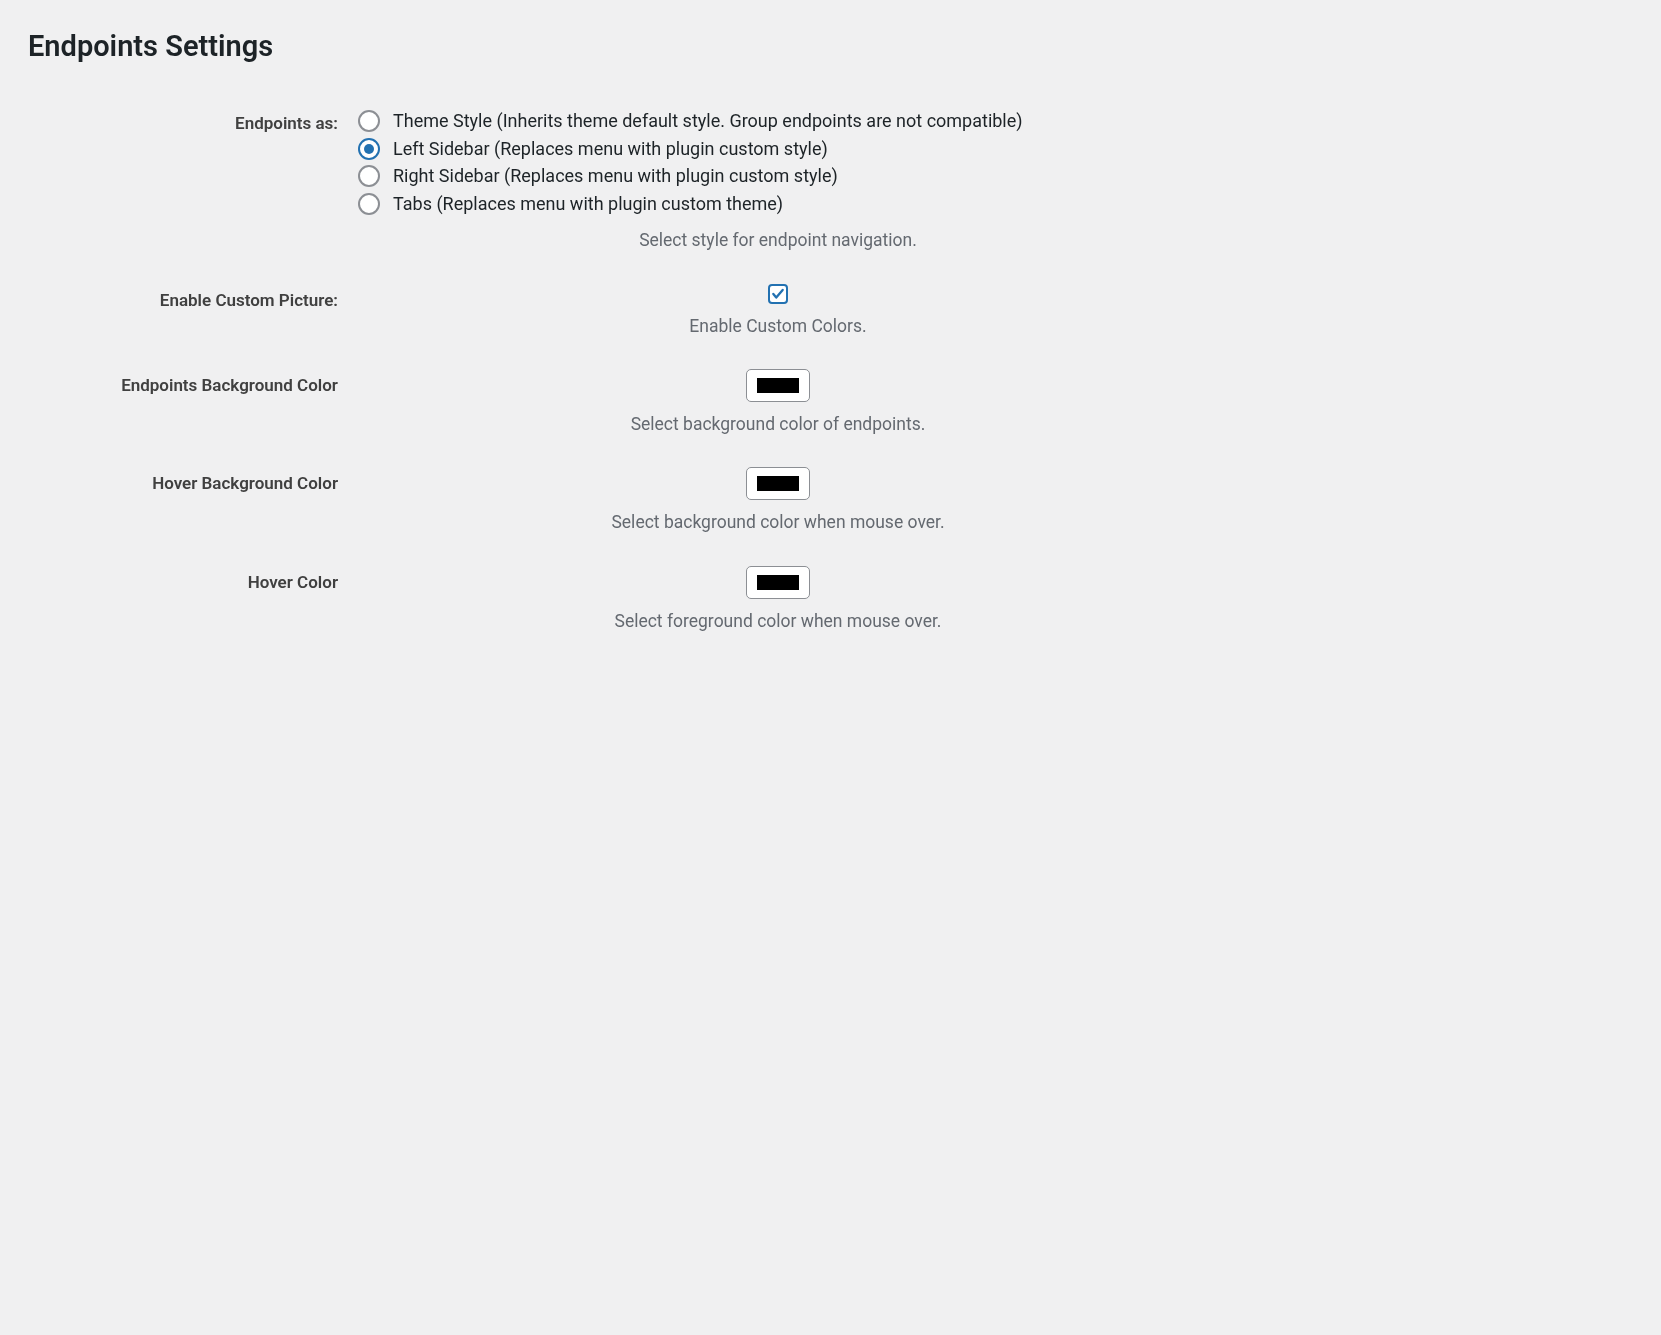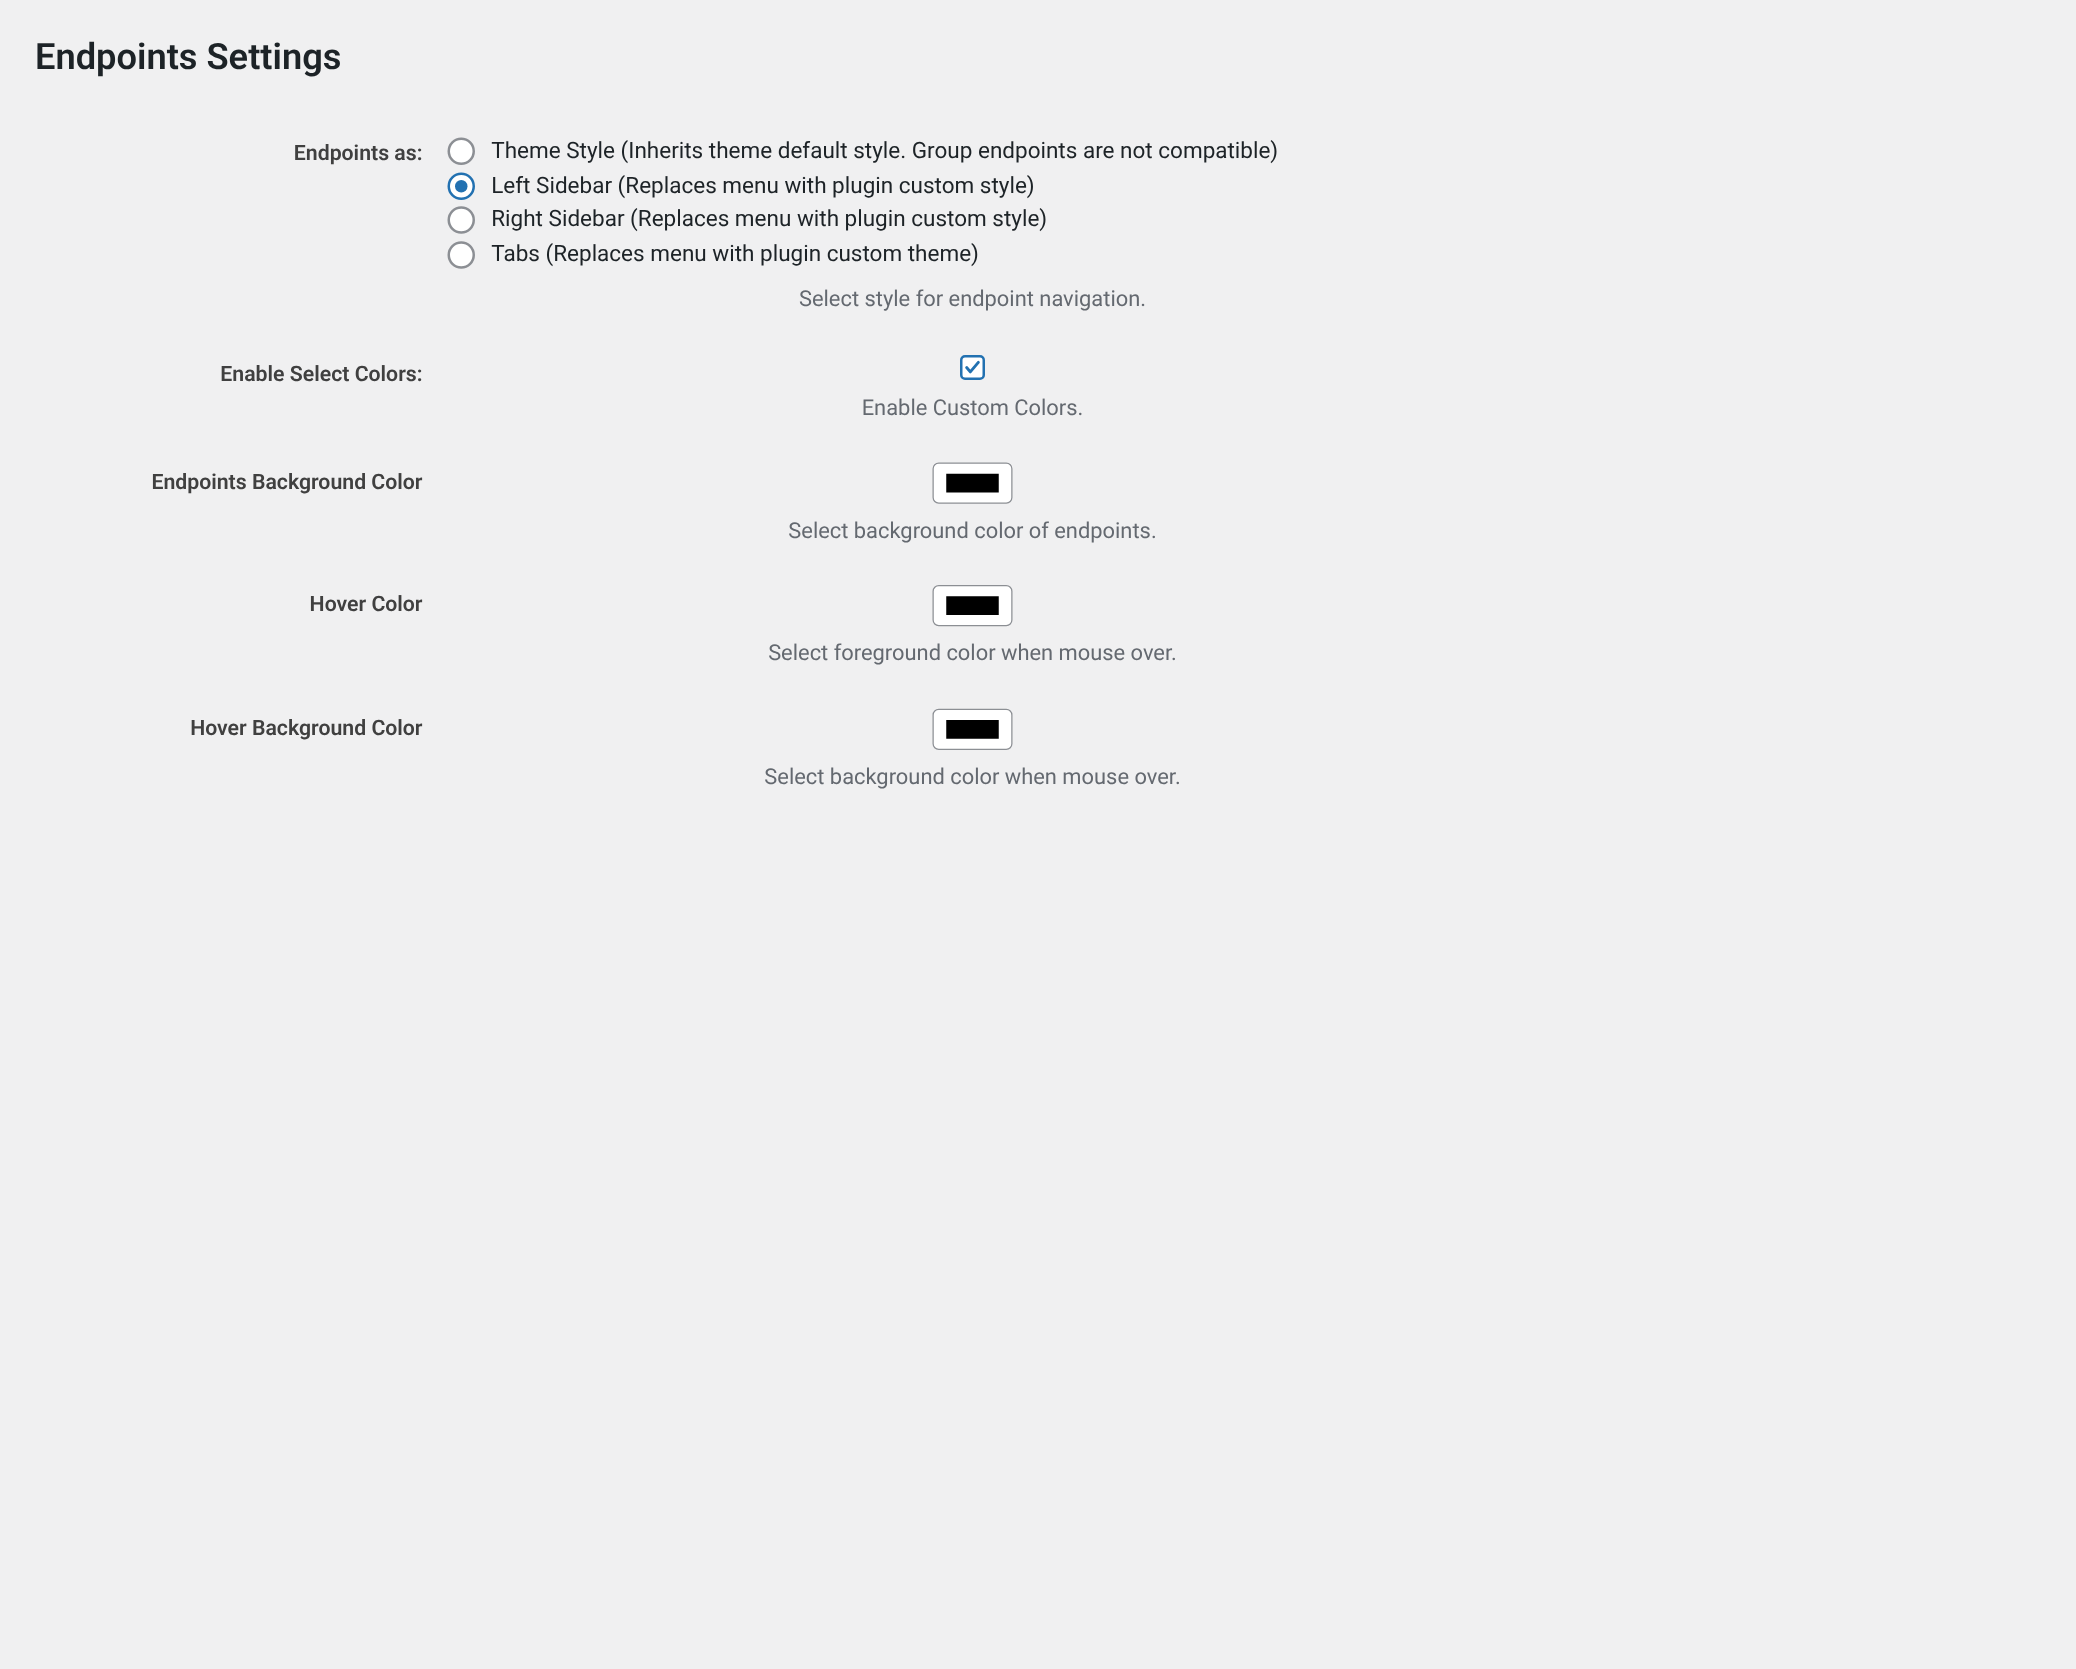--- a/index.html
+++ b/index.html
@@ -184,21 +184,21 @@
           <span class="radio">
                 <span class="dot"></span>
               </span>
           <span>Tabs (Replaces menu with plugin custom theme)</span>
         </div>
         <p class="description">Select style for endpoint navigation.</p>
       </td>
     </tr>
 
     <tr>
-      <th>Enable Select Colors:</th>
+      <th>Enable Custom Picture:</th>
       <td>
         <span class="checkbox">
           <svg width="14" height="14" viewBox="0 0 24 24" fill="none" stroke="#2271b1" stroke-width="4" stroke-linecap="round" stroke-linejoin="round">
                 <polyline points="4 12 9 18 20 5"></polyline>
               </svg>
         </span>
         <p class="description">Enable Custom Colors.</p>
       </td>
     </tr>
 
@@ -207,34 +207,34 @@
       <td>
         <button class="color-swatch-btn">
           <span class="swatch"></span>
         </button>
         <p class="description">Select background color of endpoints.</p>
       </td>
     </tr>
 
 
     <tr>
+      <th>Hover Background Color</th>
+      <td>
+        <button class="color-swatch-btn">
+          <span class="swatch"></span>
+        </button>
+        <p class="description">Select background color when mouse over.</p>
+      </td>
+    </tr>
+
+    <tr>
       <th>Hover Color</th>
       <td>
         <button class="color-swatch-btn">
           <span class="swatch"></span>
         </button>
         <p class="description">Select foreground color when mouse over.</p>
       </td>
     </tr>
 
-    <tr>
-      <th>Hover Background Color</th>
-      <td>
-        <button class="color-swatch-btn">
-          <span class="swatch"></span>
-        </button>
-        <p class="description">Select background color when mouse over.</p>
-      </td>
-    </tr>
-
   </tbody>
     </table>
 </div>
 
 </body></html>

